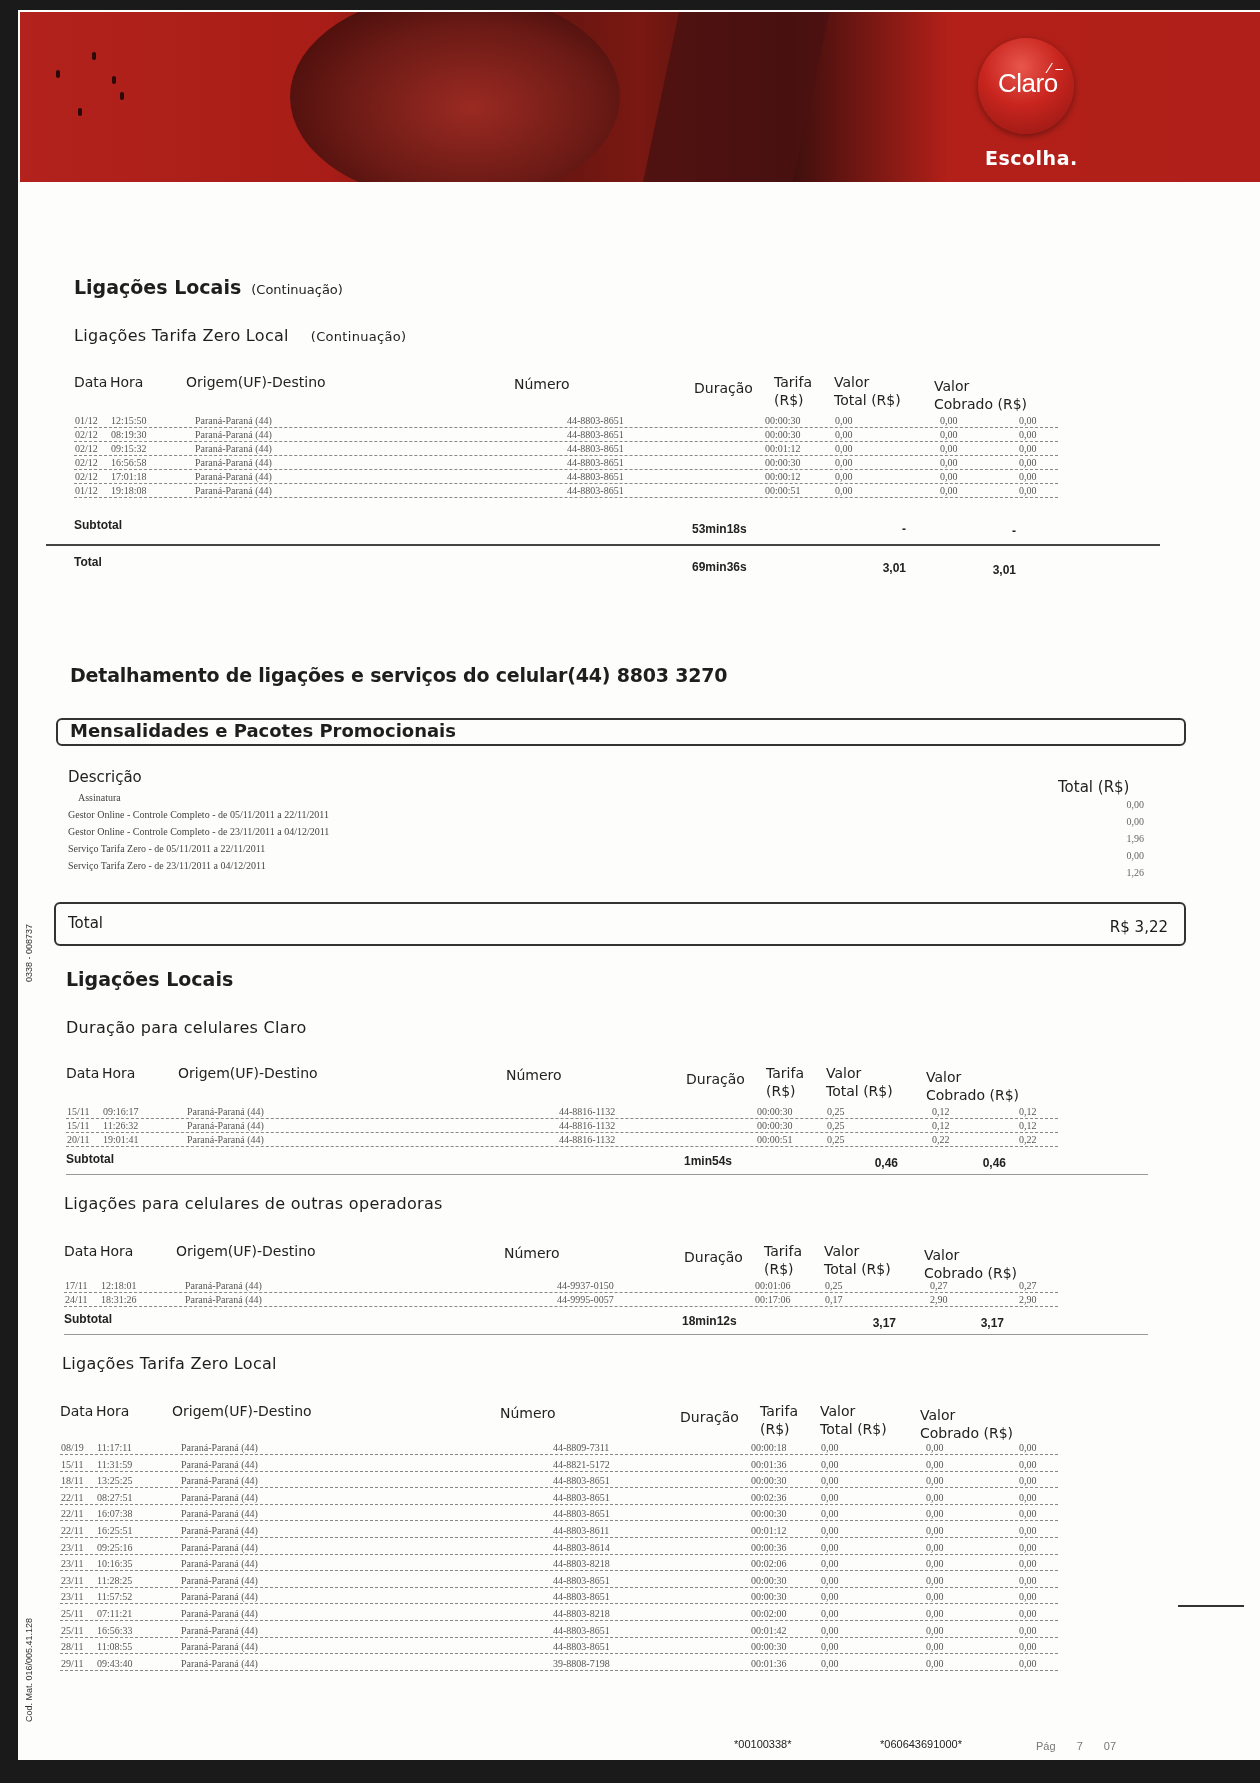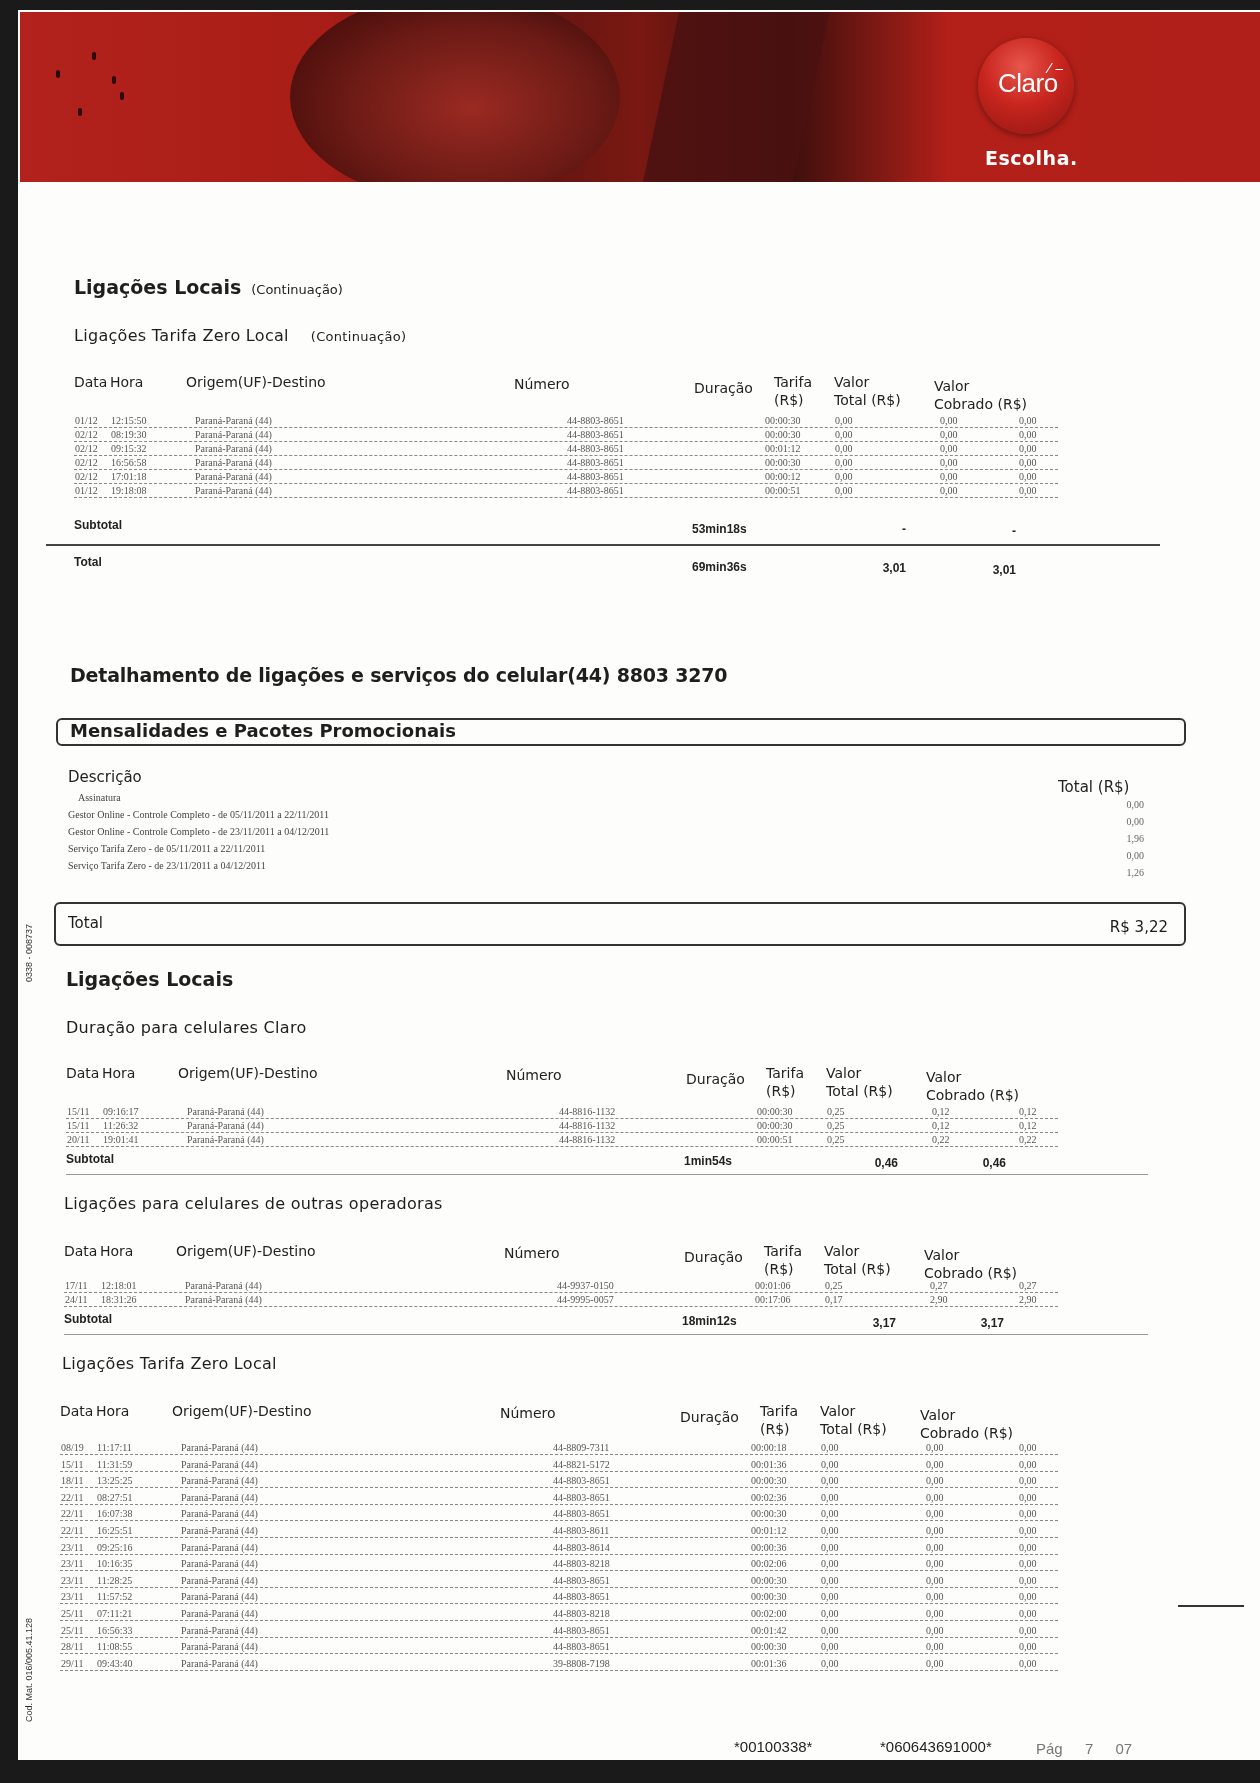--- a/index.html
+++ b/index.html
@@ -31,21 +31,21 @@
   .sub { position: absolute; font-family: "Liberation Sans", sans-serif; font-weight: bold; font-size: 12px; color: #222; }
   .hr { position: absolute; height: 2px; background: #444; }
   .hrlight { position: absolute; height: 1px; background: #999; }
 
   .boxhead { position: absolute; border: 2px solid #333; border-radius: 6px; }
   .boxhead .lbl { position: absolute; left: 12px; top: 0px; font-size: 18px; font-weight: bold; color: #1e1e1e; }
   .desc { position: absolute; font-family: "Liberation Serif", serif; font-size: 10px; color: #444; }
   .desc-val { position: absolute; font-family: "Liberation Serif", serif; font-size: 10px; color: #666; text-align: right; width: 60px; }
 
   .vert { position: absolute; transform: rotate(-90deg); transform-origin: left top; font-size: 9px; color: #333; white-space: nowrap; font-family: "Liberation Sans", sans-serif; }
-  .footer { position: absolute; font-family: "Liberation Sans", sans-serif; font-size: 15px; color: #222; }
+  .footer { position: absolute; font-family: "Liberation Sans", sans-serif; font-size: 11px; color: #222; }
   .edge-line { position: absolute; left: 1160px; top: 1595px; width: 66px; height: 2px; background: #333; }
 </style>
 </head>
 <body>
 
 <div class="page">
   <div class="hero">
     <div class="face"></div>
     <div class="arm"></div>
     <div class="dot" style="left:36px;top:58px"></div>

